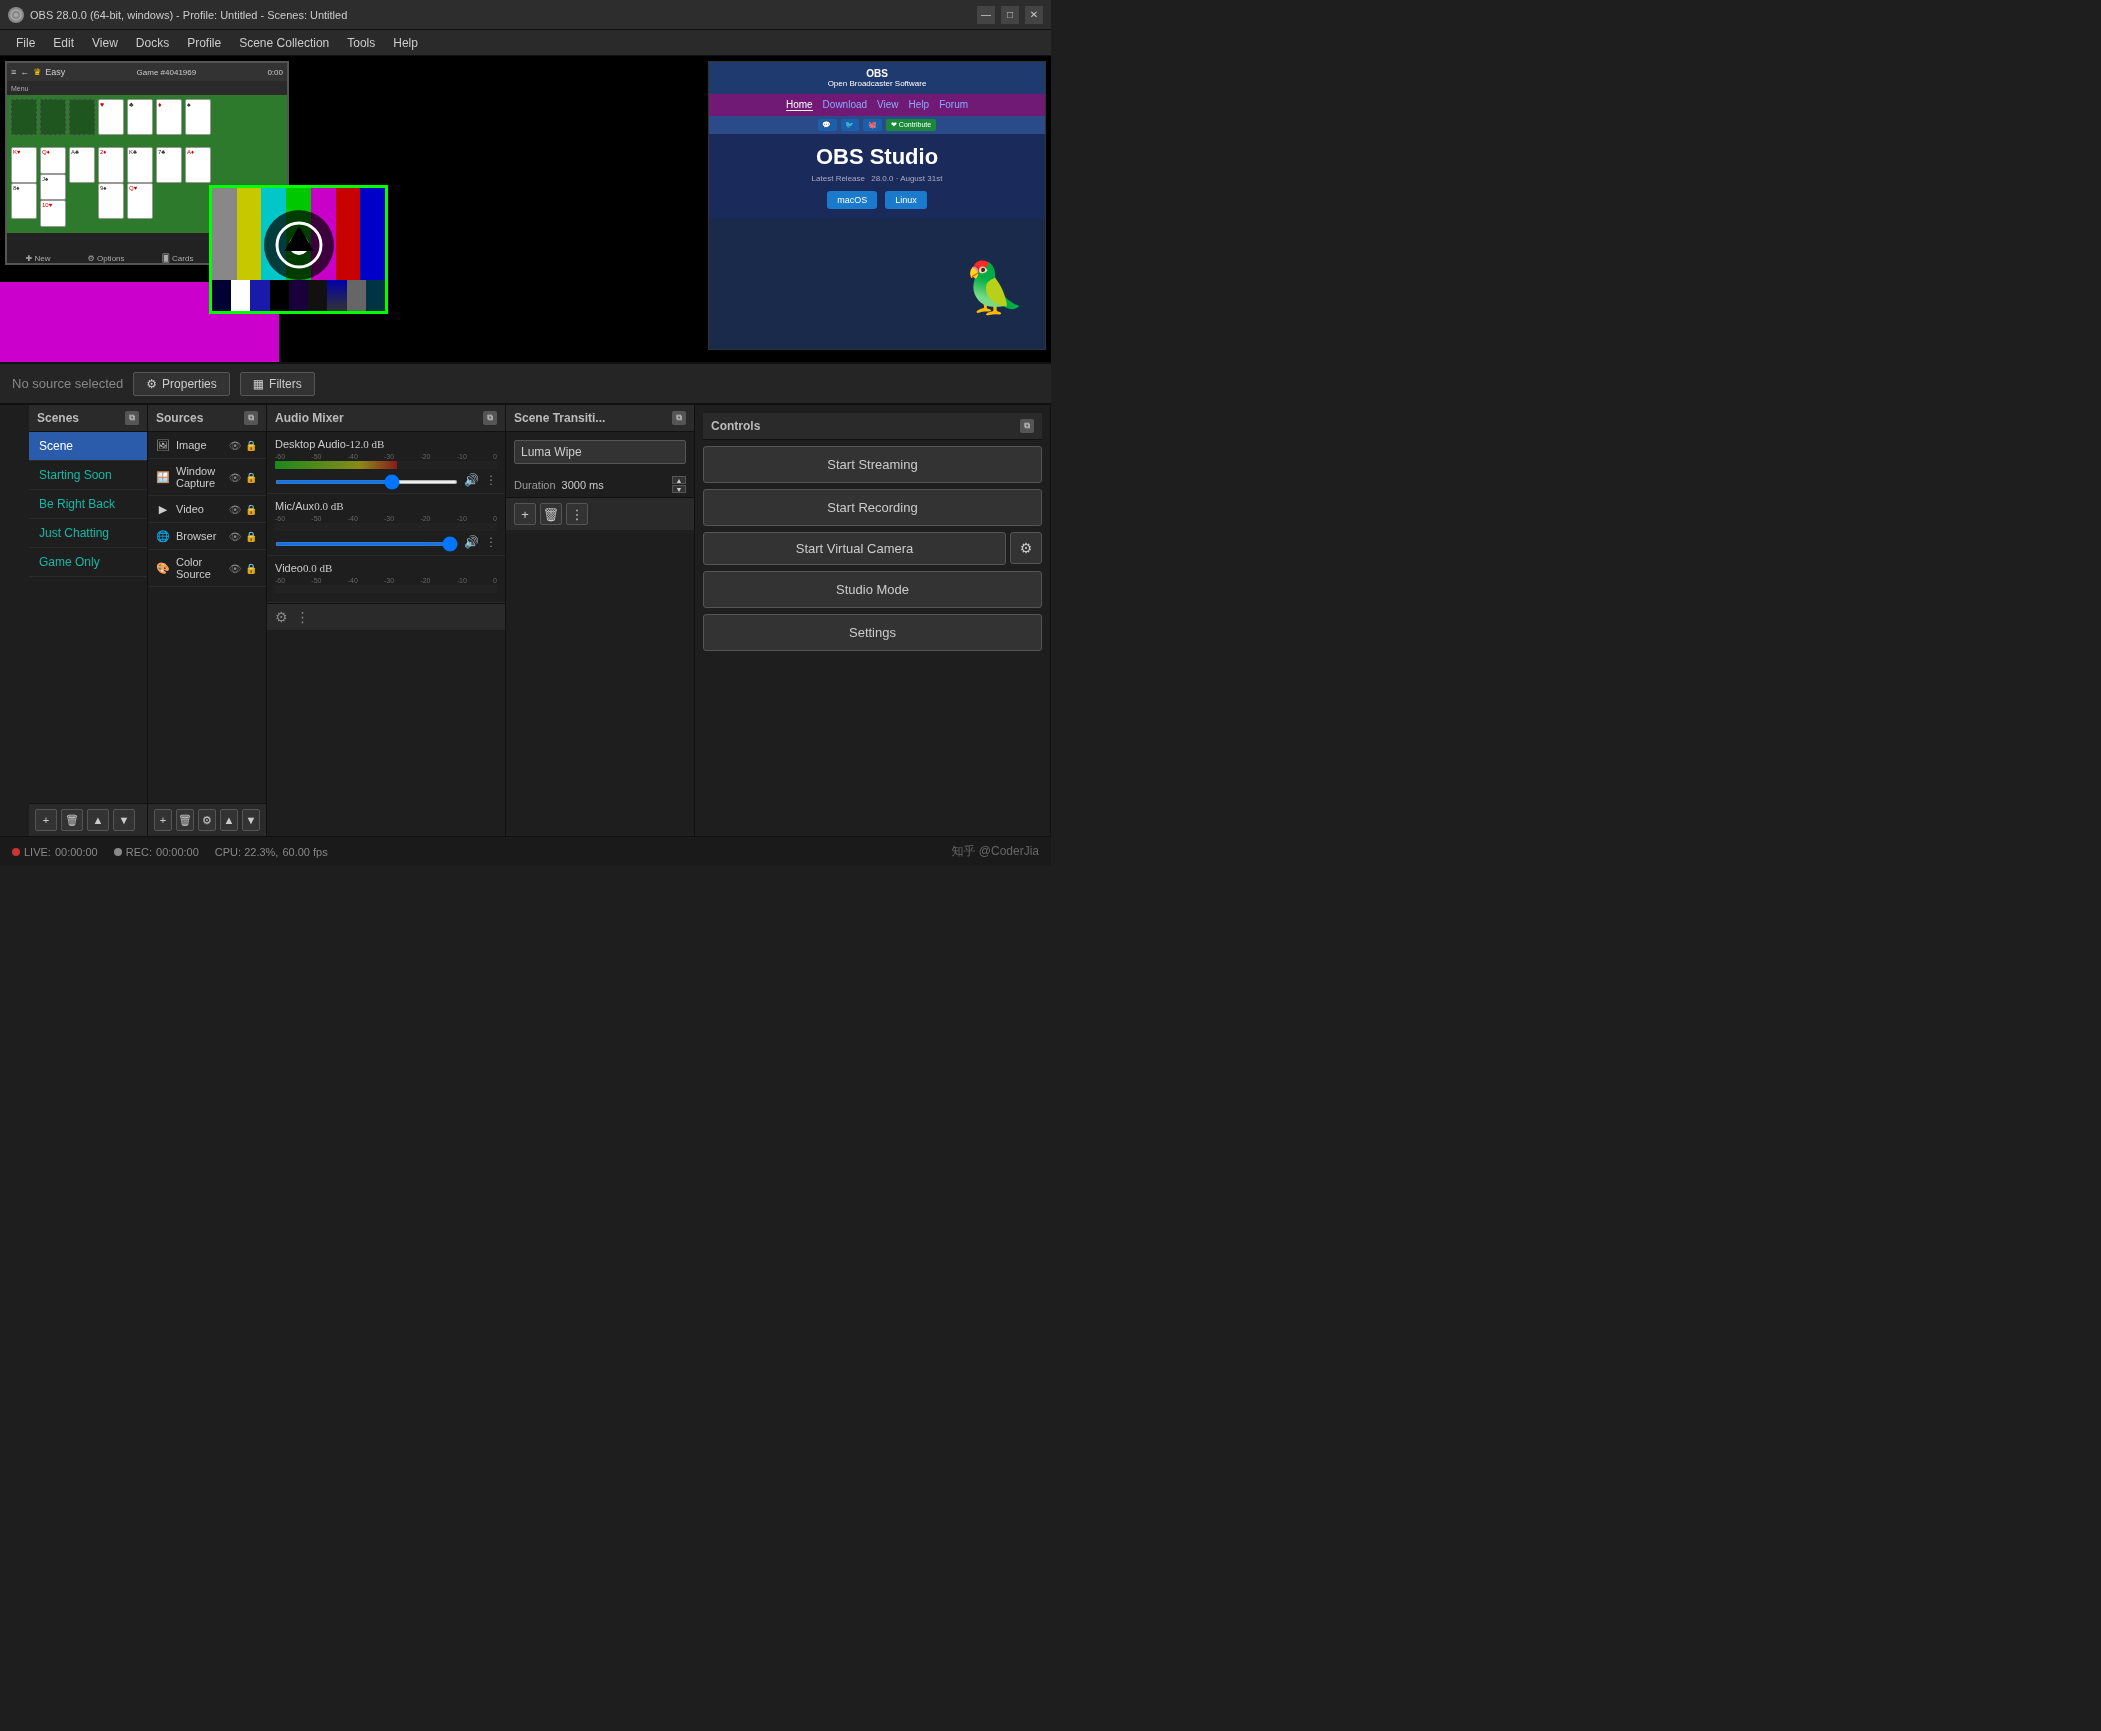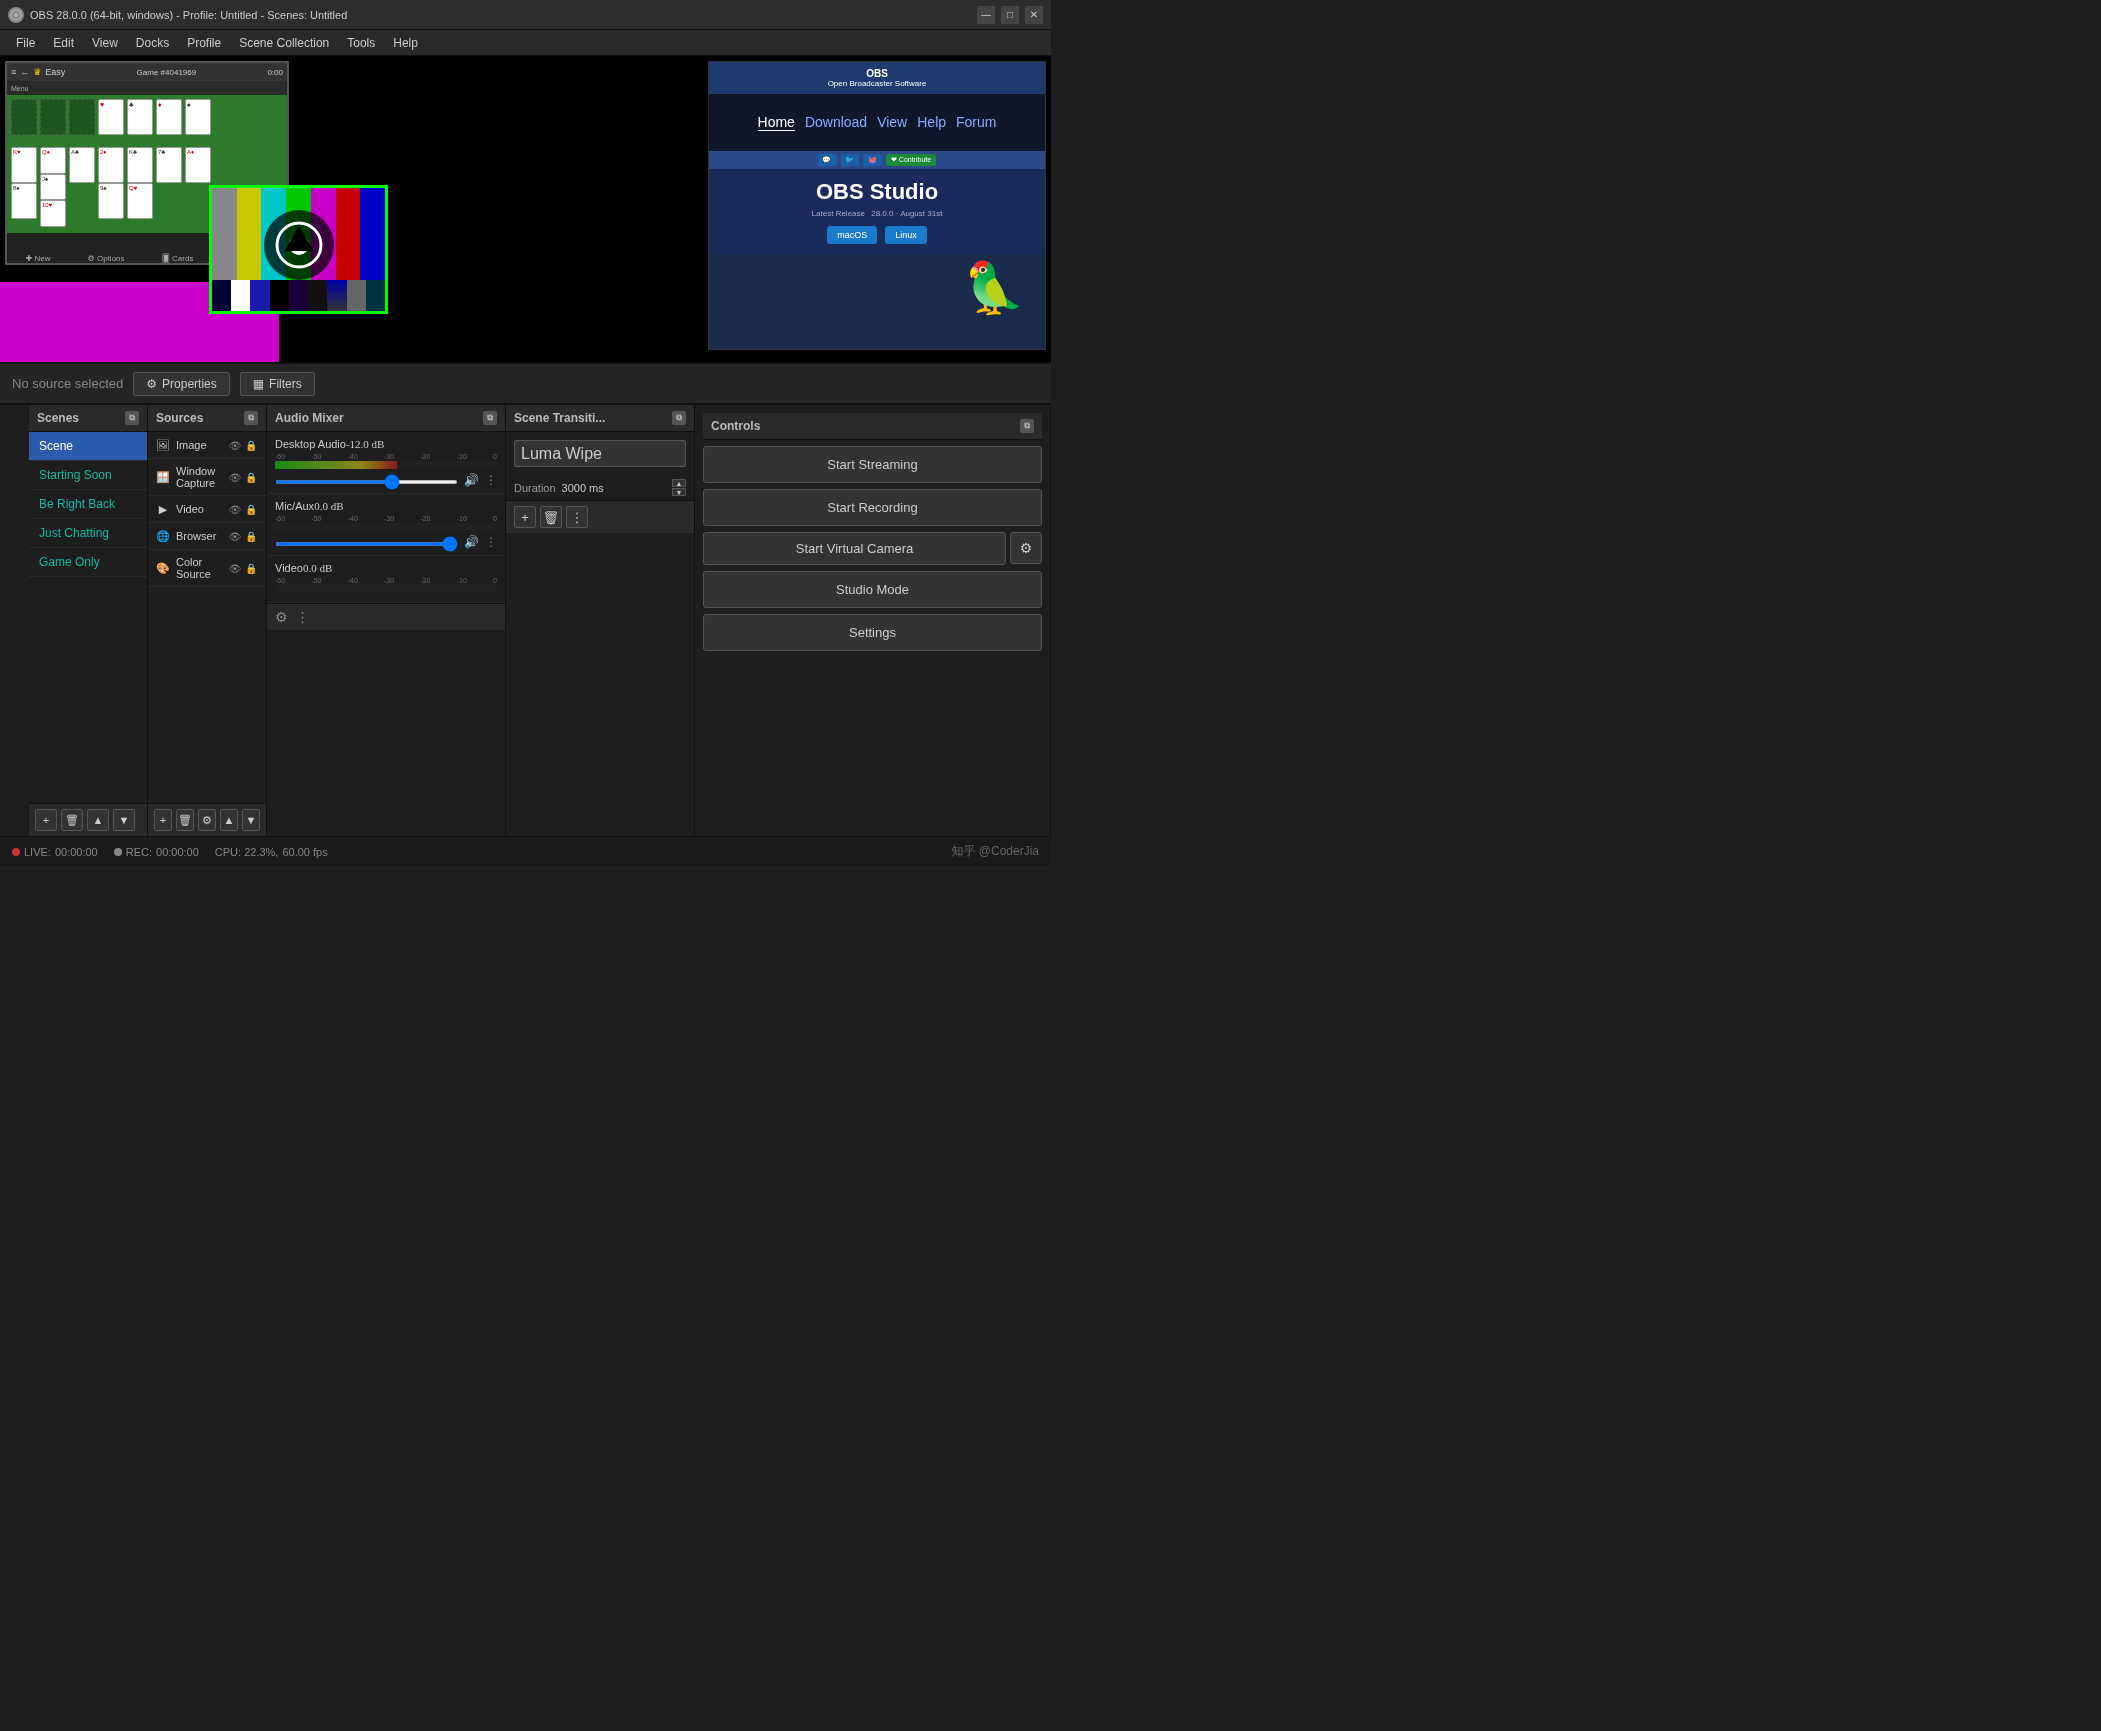--- a/index.html
+++ b/index.html
@@ -137,23 +137,23 @@
       border: 1px solid #333;
       overflow: hidden;
     }
     .obs-site-header {
       background: #1e3a6e;
       padding: 6px 10px;
       text-align: center;
     }
     .obs-site-header .site-title { font-size: 10px; color: #fff; font-weight: bold; }
     .obs-site-nav {
-      background: #0f172a;
-      display: flex; justify-content: center; gap: 10px; padding: 20px;
-      font-size: 14px; color: #88aaff;
+      background: #701a75;
+      display: flex; justify-content: center; gap: 10px; padding: 5px;
+      font-size: 10px; color: #88aaff;
     }
     .obs-site-nav span.active { color: white; border-bottom: 1px solid white; }
     .obs-site-buttons {
       display: flex; justify-content: center; gap: 4px; padding: 3px;
       background: #2a4a8a;
     }
     .obs-site-btn {
       background: #1a5faa; color: white; font-size: 7px; padding: 2px 5px; border-radius: 2px;
     }
     .obs-site-main {
@@ -321,21 +321,21 @@
     .audio-mute-btn { background: none; border: none; color: #888; cursor: pointer; font-size: 12px; }
     .audio-more-btn { background: none; border: none; color: #888; cursor: pointer; font-size: 12px; }
     .audio-footer { background: #2a2a2a; padding: 5px 8px; display: flex; gap: 8px; border-top: 1px solid #111; }
     .audio-footer-btn { background: none; border: none; color: #888; cursor: pointer; font-size: 14px; }
 
     
     #transitions-panel { width: 189px; }
     .transition-select-row { padding: 8px; }
     .transition-select {
       width: 100%; background: #333; border: 1px solid #555; color: #ccc;
-      padding: 4px 6px; font-size: 16px; border-radius: 2px; appearance: none;
+      padding: 4px 6px; font-size: 12px; border-radius: 2px; appearance: none;
     }
     .transition-duration-row { padding: 4px 8px; display: flex; align-items: center; gap: 6px; }
     .transition-label { font-size: 11px; color: #999; }
     .transition-duration { font-size: 11px; color: #ccc; flex: 1; }
     .transition-duration-controls { display: flex; flex-direction: column; gap: 1px; }
     .trans-spin-btn { background: #333; border: 1px solid #555; color: #ccc; width: 14px; height: 8px; font-size: 7px; cursor: pointer; display: flex; align-items: center; justify-content: center; }
     .transition-footer { background: #2a2a2a; padding: 5px 8px; display: flex; align-items: center; gap: 4px; border-top: 1px solid #111; }
     .trans-add-btn, .trans-del-btn, .trans-more-btn {
       background: #333; border: 1px solid #555; color: #ccc; width: 22px; height: 22px;
       cursor: pointer; font-size: 13px; display: flex; align-items: center; justify-content: center; border-radius: 2px;

